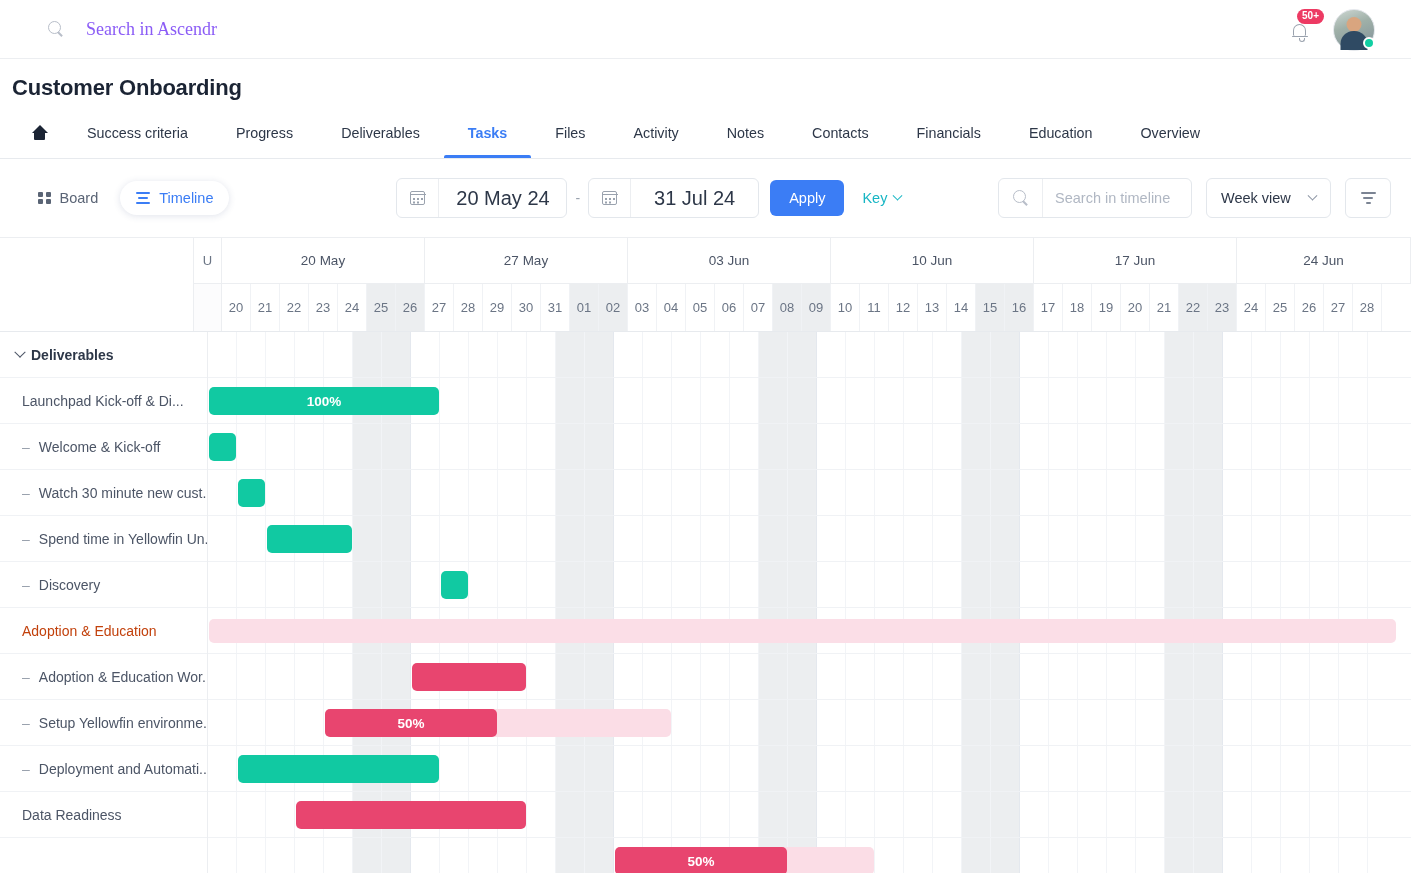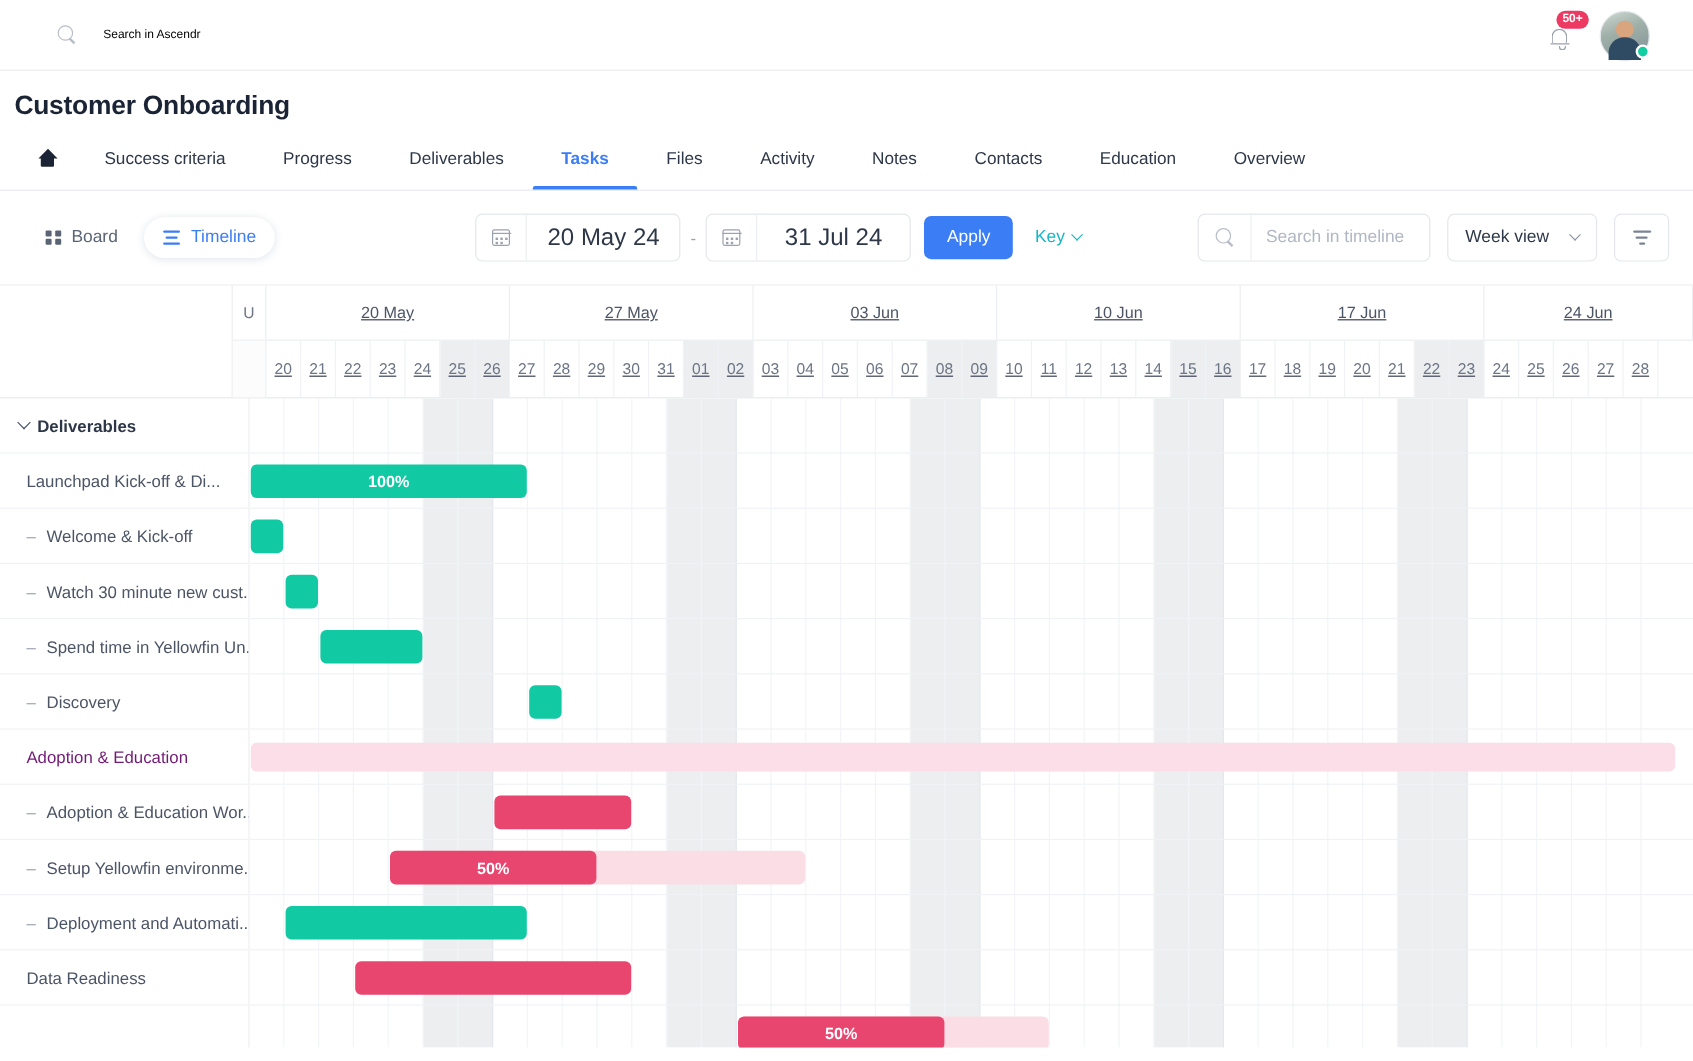--- a/index.html
+++ b/index.html
@@ -26,21 +26,21 @@
   .search-glass::before {
     content: ""; position: absolute; left: 0; top: 0;
     width: 11px; height: 11px; border: 1.6px solid #b8bec9; border-radius: 50%;
   }
   .search-glass::after {
     content: ""; position: absolute; left: 10px; top: 10px;
     width: 6px; height: 1.6px; background: #b8bec9; transform: rotate(45deg);
     transform-origin: left center;
   }
   .topbar-search-text {
-    margin-left: 22px; font-size: 10px; color: #000000;
+    margin-left: 22px; font-size: 18px; color: #8b5cf6; font-family: Liberation Serif, serif;
   }
   .topbar-right {
     position: absolute; right: 36px; top: 0; height: 59px;
     display: flex; align-items: center; gap: 18px;
   }
   .bell-wrap { position: relative; width: 26px; height: 30px; }
   .bell {
     position: absolute; left: 4px; top: 9px;
     width: 13px; height: 12px;
     border: 1.5px solid #9aa2ae;
@@ -233,21 +233,21 @@
   .head-name { width: 208px; border-right: 1px solid #eceef1; }
   .head-u {
     width: 30px; border-right: 1px solid #eceef1;
     display: flex; flex-direction: column;
   }
   .head-u .u-top {
     height: 46px; display: flex; align-items: center; justify-content: center;
     font-size: 13px; color: #6b7585; border-bottom: 1px solid #eceef1;
   }
   .head-u .u-bot { flex: 1; background: #fcfcfd; }
-  .head-weeks { flex: 1; display: flex; flex-direction: column; text-decoration: underline; }
+  .head-weeks { flex: 1; display: flex; flex-direction: column; }
   .weeks-row { height: 46px; display: flex; border-bottom: 1px solid #eceef1; }
   .week-cell {
     display: flex; align-items: center; justify-content: center;
     font-size: 13.5px; color: #4c5566;
     border-right: 1px solid #eceef1;
   }
   .days-row { flex: 1; display: flex; }
   .day-cell {
     width: 29px; flex: 0 0 29px;
     display: flex; align-items: center; justify-content: center;
@@ -261,21 +261,21 @@
     width: 208px; flex: 0 0 208px; border-right: 1px solid #eceef1;
     position: relative; z-index: 2; background: #fff;
   }
   .name-row {
     height: 46px; display: flex; align-items: center;
     padding-left: 22px; font-size: 14px; color: #4c5566;
     border-bottom: 1px solid #f0f2f5;
     white-space: nowrap; overflow: hidden;
   }
   .name-row.group { font-weight: bold; color: #2d3748; padding-left: 16px; }
-  .name-row.selected { color: #701a75; }
+  .name-row.selected { color: #c2410c; }
   .name-row .caret {
     display: inline-block; width: 8px; height: 8px; margin-right: 7px;
     border-right: 1.6px solid #4c5566; border-bottom: 1.6px solid #4c5566;
     transform: rotate(45deg) translate(-2px,-2px);
   }
   .name-row .dash-pref { margin-right: 9px; color: #9aa2ae; }
 
   .chart-area { flex: 1; position: relative; overflow: hidden; }
   .col-bg { position: absolute; inset: 0; display: flex; }
   .col-bg .c {
@@ -326,20 +326,21 @@
     <span class="home-icon"></span>
   </div>
   <div class="nav-item">Success criteria</div>
   <div class="nav-item">Progress</div>
   <div class="nav-item">Deliverables</div>
   <div class="nav-item active">Tasks</div>
   <div class="nav-item">Files</div>
   <div class="nav-item">Activity</div>
   <div class="nav-item">Notes</div>
   <div class="nav-item">Contacts</div>
+  <div class="nav-item">Financials</div>
   <div class="nav-item">Education</div>
   <div class="nav-item">Overview</div>
 </nav>
 
 <div class="toolbar">
   <div class="view-switch">
     <button class="view-btn">
       <span class="grid-icon">
           <i></i>
           <i></i>

